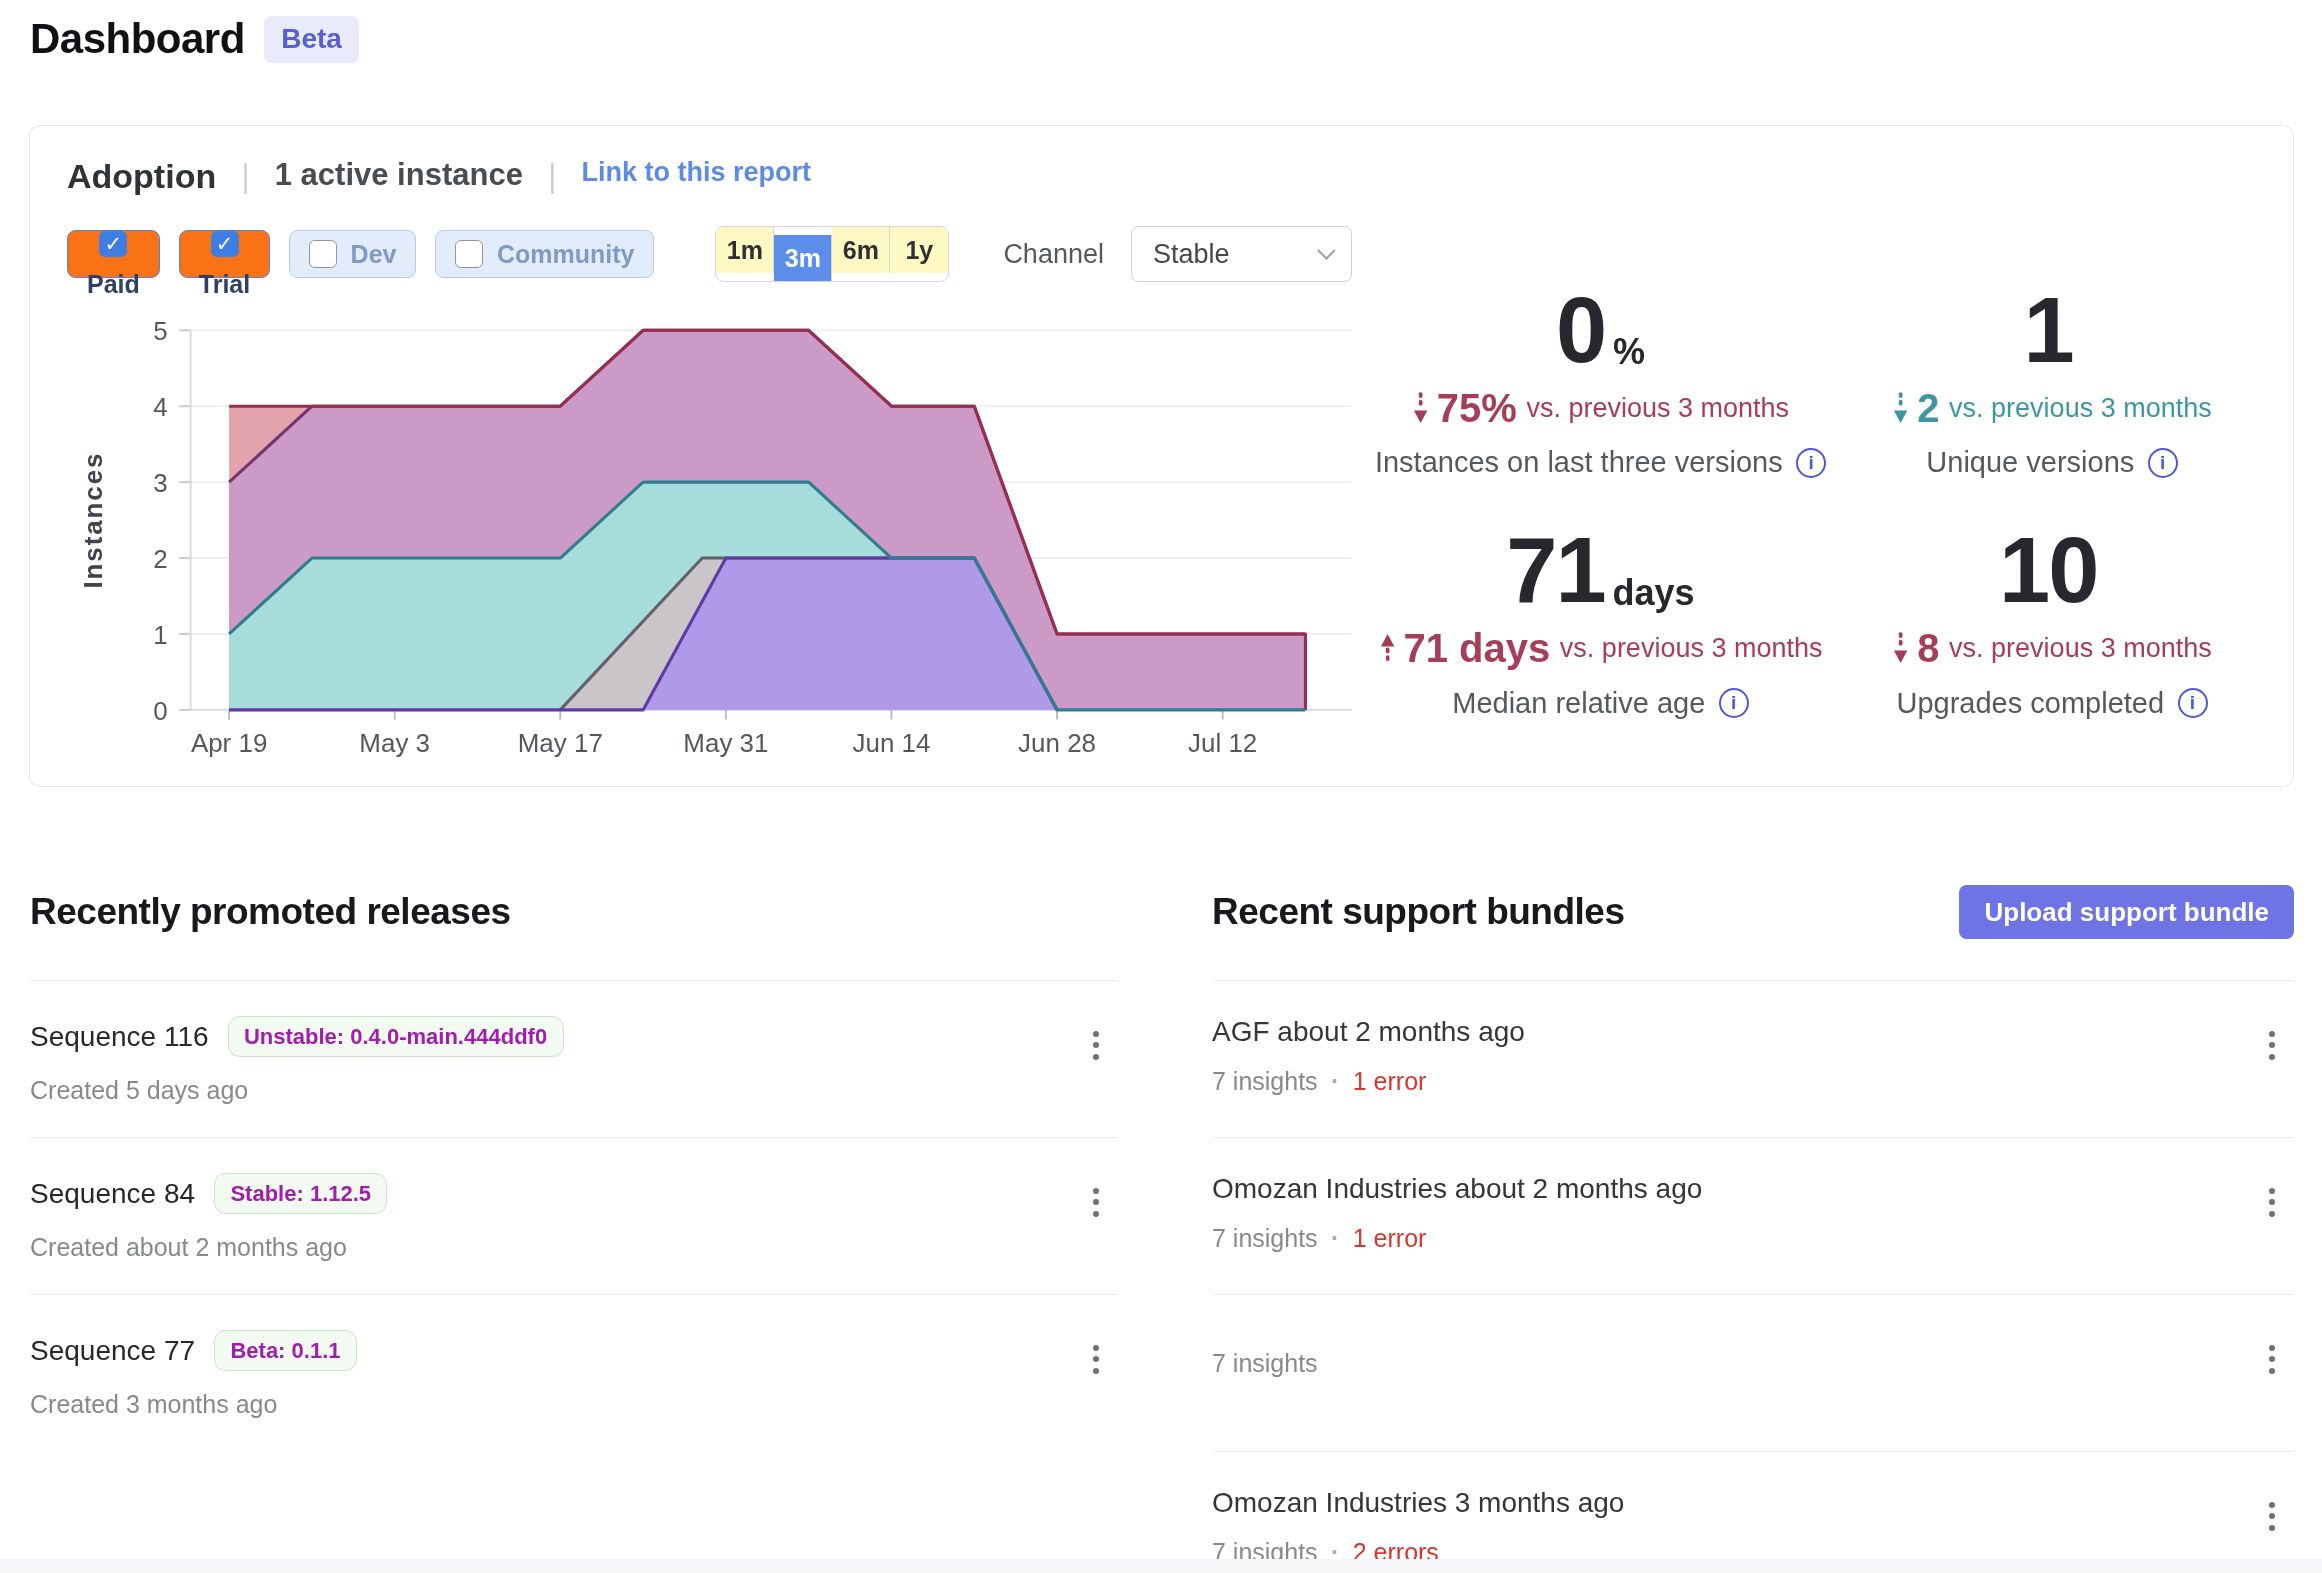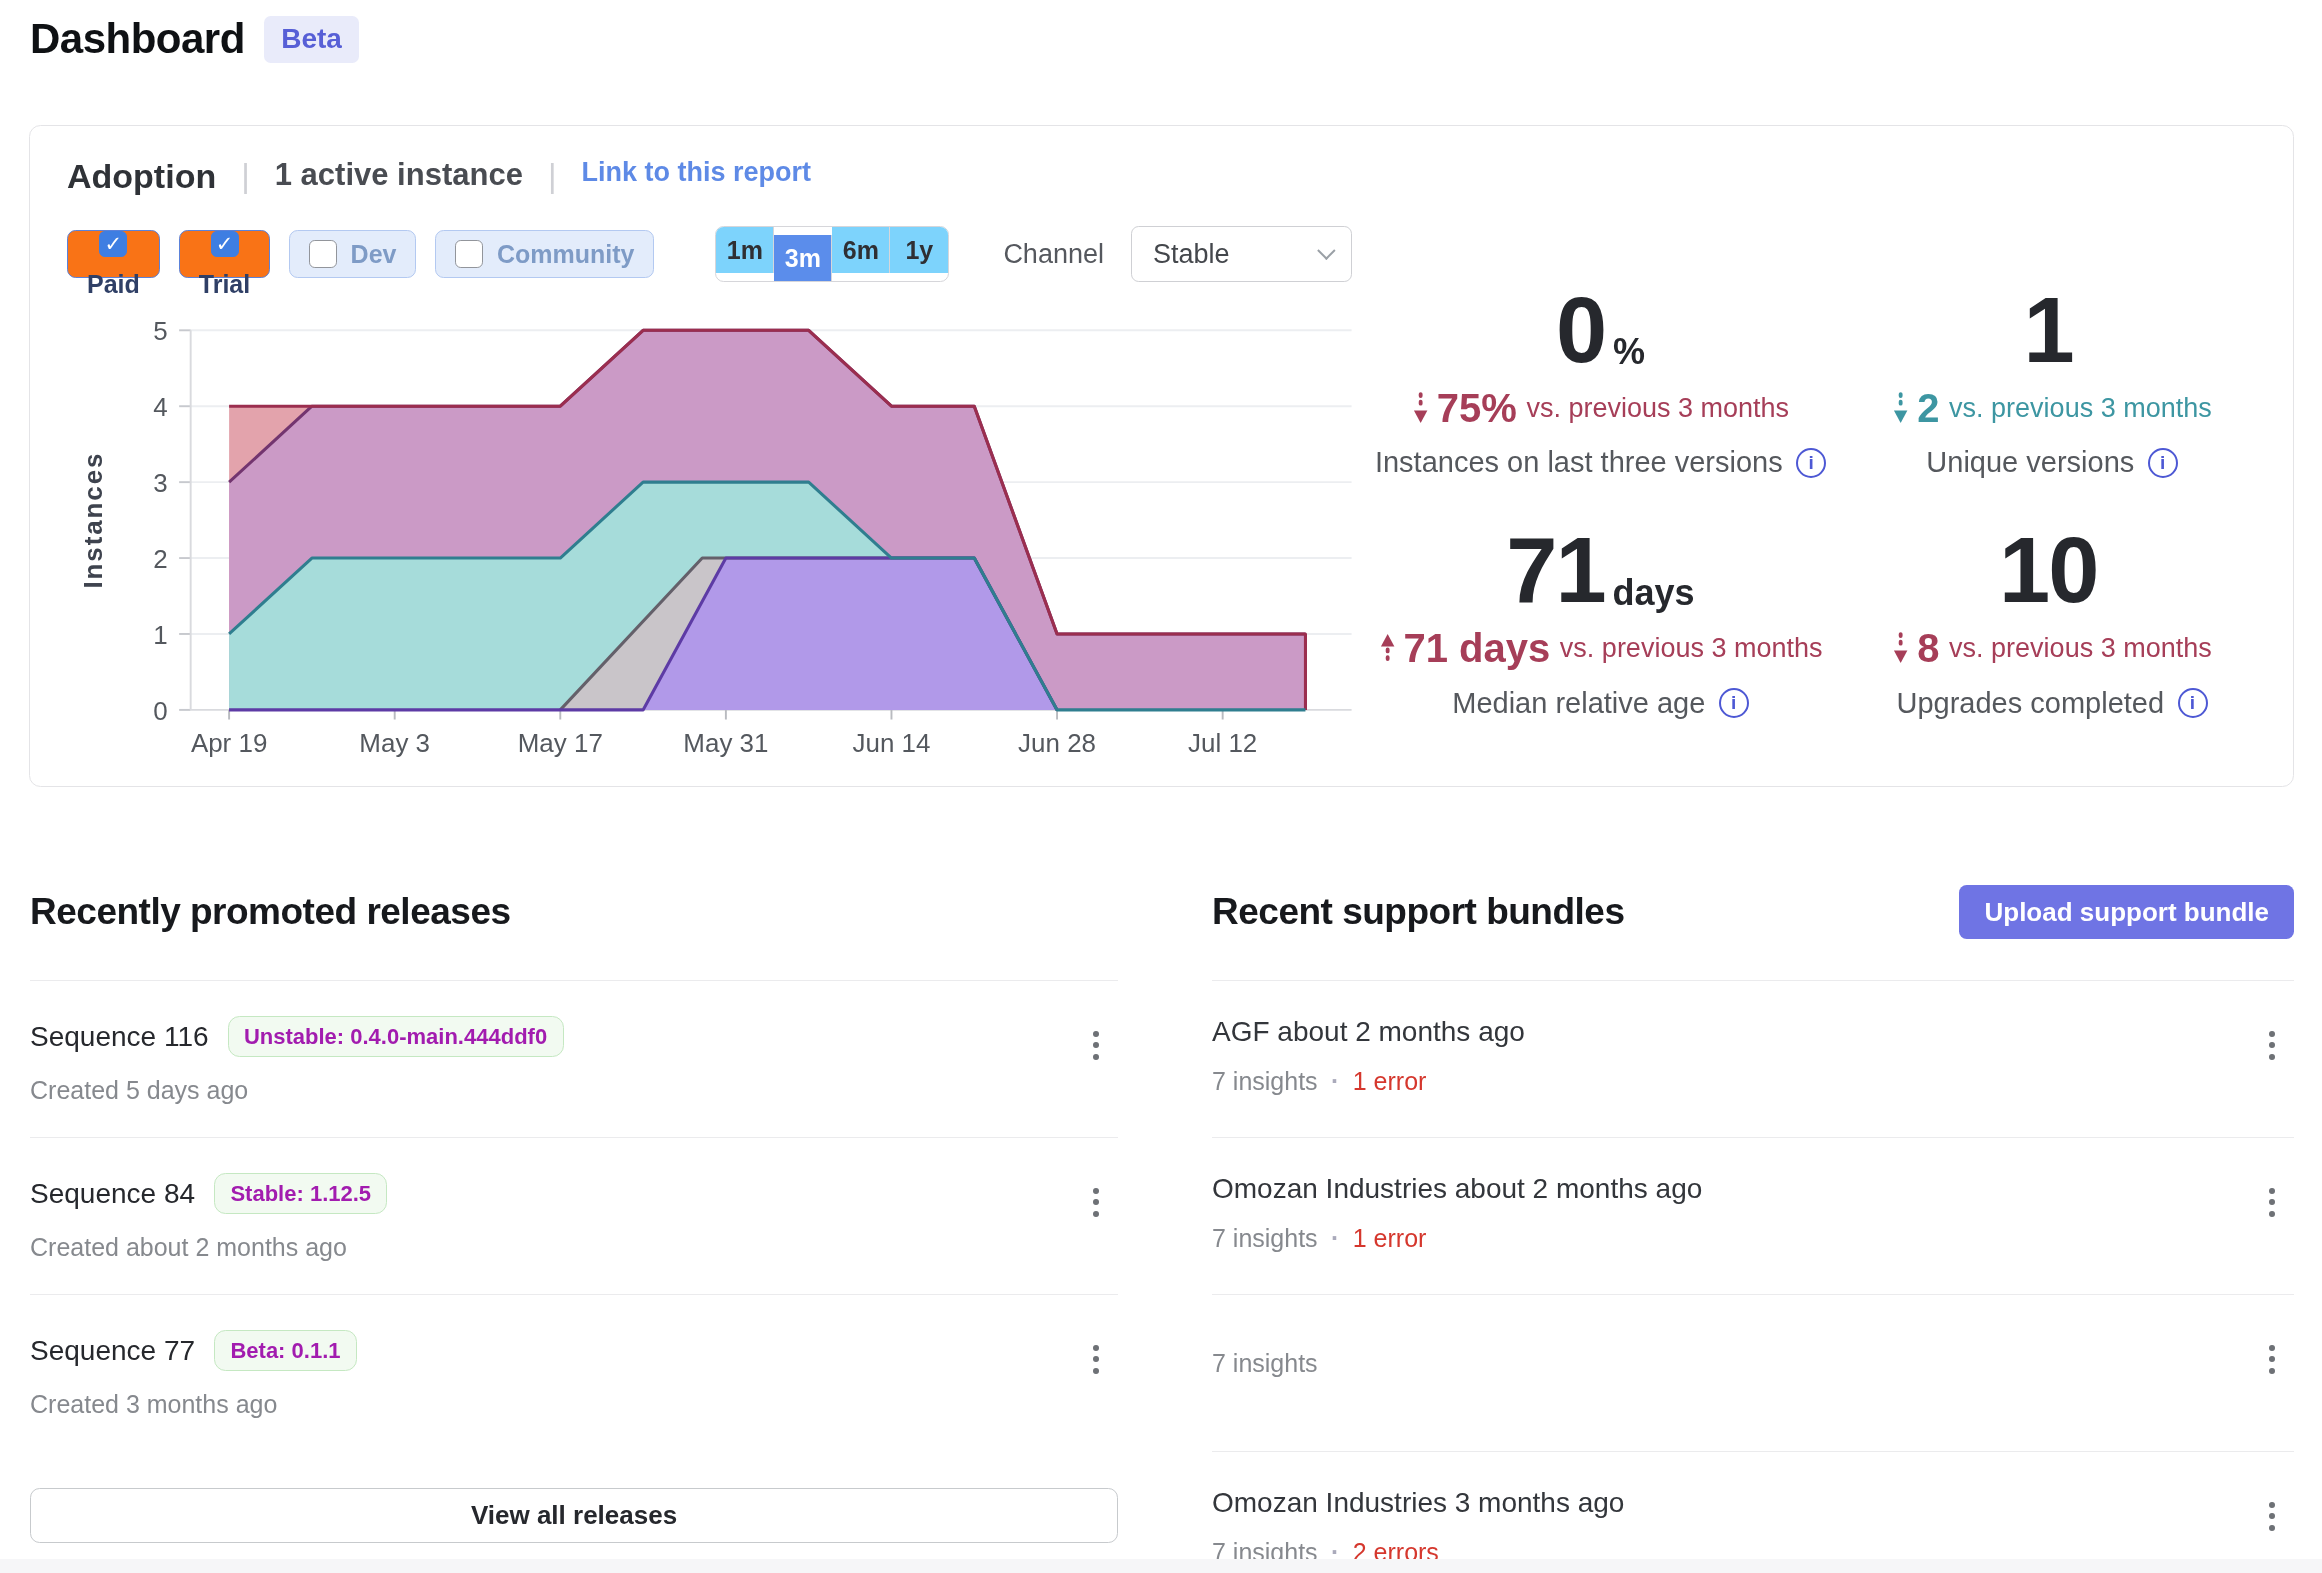--- a/index.html
+++ b/index.html
@@ -27,21 +27,21 @@
     border-radius:8.6px; font-size:25px; font-weight:600; margin-right:19px; cursor:pointer;
     background:#e3ecfb; border:1.9px solid #b3c9f1; color:#7e9bc6; }
   .filter-btn .cb { width:28px; height:28px; border-radius:5.8px; background:#fff;
     border:1.9px solid #92959b; display:flex; align-items:center; justify-content:center; }
   .filter-btn.checked { background:#f97316; border-color:#5b82da; color:#2f3f66;flex-direction:column; }
   .filter-btn.checked .cb { background:#3e7ee2; border-color:#3e7ee2; }
   .filter-btn.checked .cb::after { content:"✓"; color:#fff; font-size:21px; font-weight:700; }
 
   .range-group { display:flex; margin-left:42px; border:1.9px solid #d6d6da; border-radius:8.6px; overflow:hidden; }
   .range-btn { width:58px; height:46px; display:flex; align-items:center; justify-content:center;
-    font-size:25px; font-weight:600; color:#2f2f33; background:#7dd3fc; cursor:pointer;
+    font-size:25px; font-weight:600; color:#2f2f33; background:#fef9c3; cursor:pointer;
     border-right:1.9px solid #d6d6da; }
   .range-btn:last-child { border-right:none; }
   .range-btn.active { background:#5b8deb; color:#fff;margin-top:8px; }
 
   .channel-label { font-size:27px; color:#55585e; margin-left:54px; }
   .channel-select { margin-left:27px; width:221px; height:56px; border:1.9px solid #cfd0d4;
     border-radius:7.7px; display:flex; align-items:center; justify-content:space-between;
     padding:0 21px; font-size:27px; color:#44474c; cursor:pointer; background:#fff; }
   .chev { width:13.4px; height:13.4px; border-right:2.9px solid #9aa0a6; border-bottom:2.9px solid #9aa0a6;
     transform:rotate(45deg) translateY(-3.8px); }
@@ -316,21 +316,20 @@
         <span class="release-badge">Beta: 0.1.1</span>
       </div>
       <div class="row-sub">Created 3 months ago</div>
       <div class="kebab">
           <i></i>
           <i></i>
           <i></i>
         </div>
     </div>
 
-    <button class="view-all-btn">View all releases</button>
   </div>
 
   <div class="section bundles">
     <div class="section-header">
       <div class="section-title">Recent support bundles</div>
       <button class="upload-btn">Upload support bundle</button>
     </div>
 
     <div class="row">
       <div class="row-title-line">

